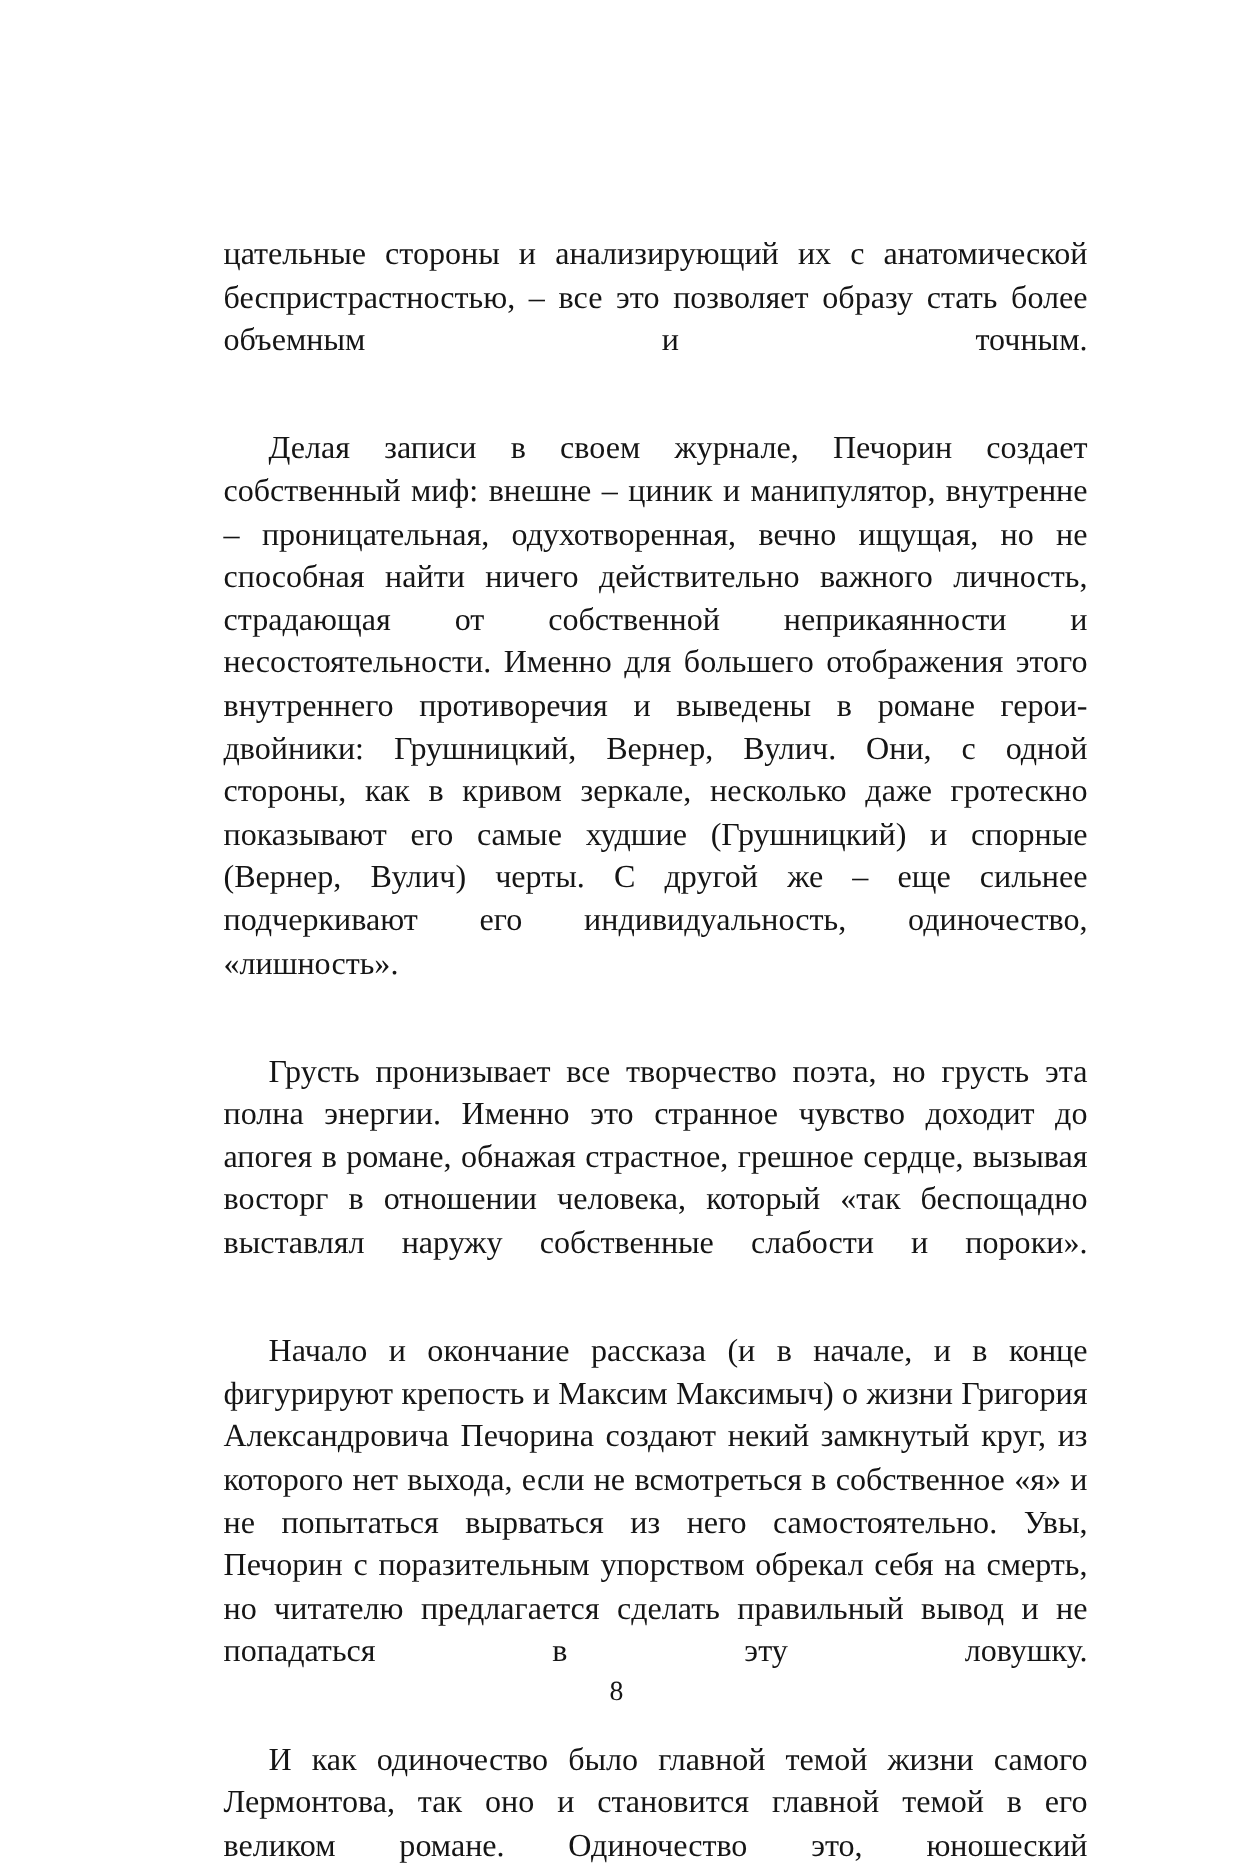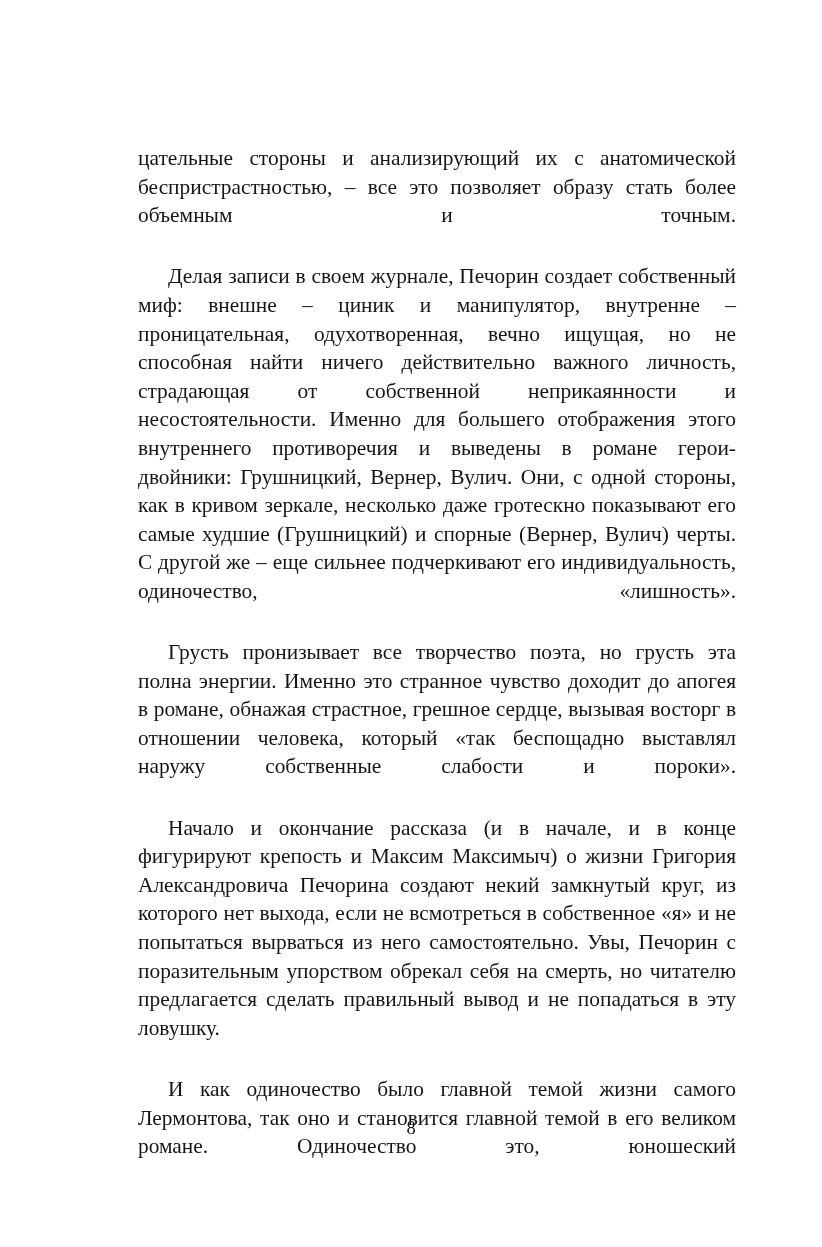--- a/index.html
+++ b/index.html
@@ -28,21 +28,21 @@
   }
 
   .text-block {
     position: absolute;
     left: 134px;
     top: 140px;
     width: 606px;
   }
 
   .para {
-    margin: 4px;
+    margin: 15px;
     text-align: justify;
     text-justify: inter-word;
     text-indent: 30px;
     font-size: 21.4px;
     line-height: 28.6px;
     letter-spacing: 0.0px;
     word-spacing: 0.2px;
     hyphens: manual;
   }
 

